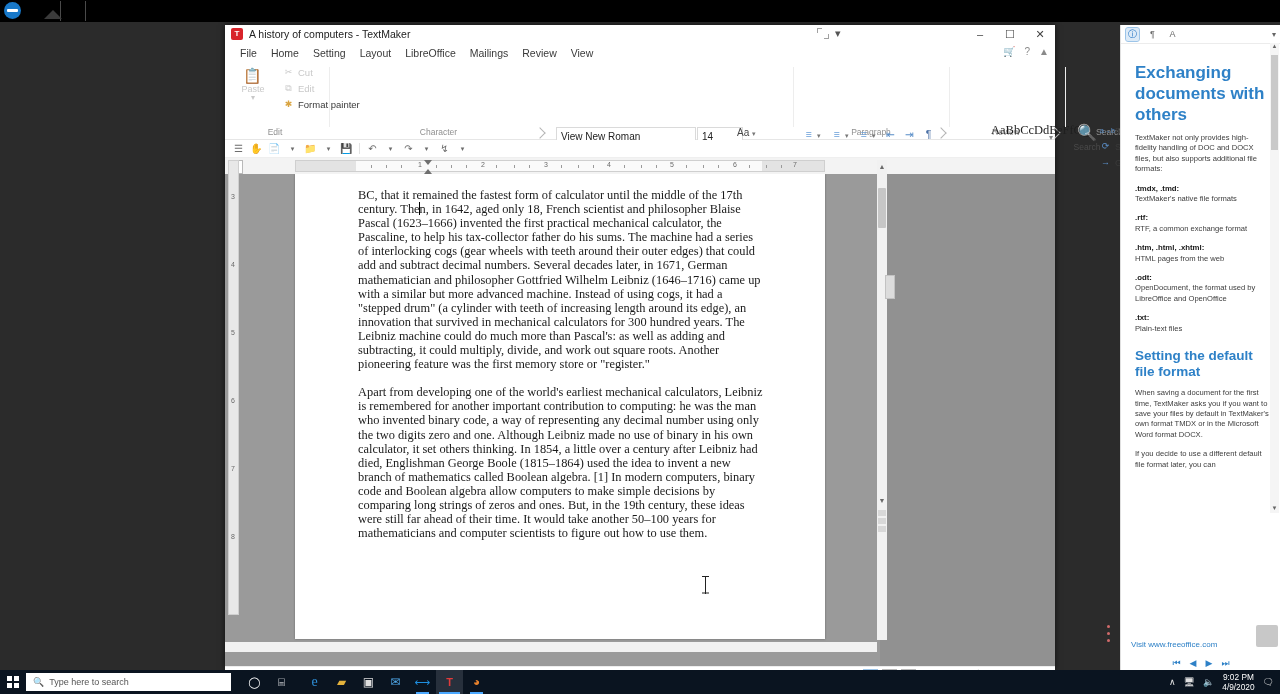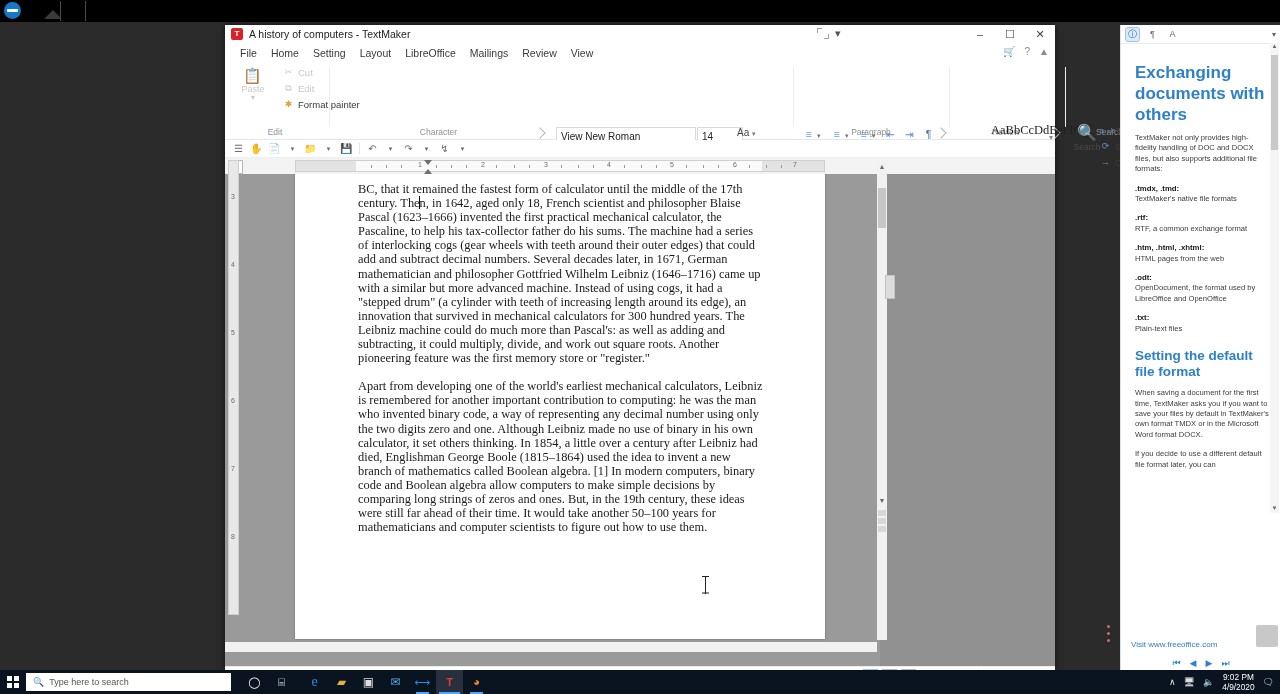--- a/index.html
+++ b/index.html
@@ -91,21 +91,21 @@
   .hruler .white{position:absolute;left:60px;top:0;right:62px;bottom:0;background:#fafafa;}
   .tickmark{position:absolute;top:4px;width:1px;height:3px;background:#9a9a9a;}
   .numlab{position:absolute;top:0px;font-size:7px;color:#6a6a6a;}
   .indent-top{position:absolute;left:128px;top:-1px;width:0;height:0;border-left:4px solid transparent;border-right:4px solid transparent;border-top:5px solid #6f6f6f;}
   .indent-bot{position:absolute;left:128px;top:8px;width:0;height:0;border-left:4px solid transparent;border-right:4px solid transparent;border-bottom:5px solid #6f6f6f;}
 
   
   .workarea{position:relative;height:492px;background:#919191;}
   .docpane{position:absolute;left:0;top:0;width:655px;height:492px;background:#9a9a9a;overflow:hidden;}
   .page{position:absolute;left:70px;top:0;width:530px;height:465px;background:#fff;box-shadow:0 0 2px rgba(0,0,0,.35);}
-  .ptext{position:absolute;left:63px;top:8px;width:405px;font-family:"Liberation Serif",serif;
+  .ptext{position:absolute;left:63px;top:14px;width:405px;font-family:"Liberation Serif",serif;
          font-size:12.4px;line-height:14.1px;color:#1a1a1a;text-align:left;}
   .ptext p{margin:0 0 14px 0;}
   .caret{position:absolute;left:61px;top:14px;width:1px;height:13px;background:#000;}
   .ibeam{position:absolute;left:702px;top:576px;width:7px;height:18px;}
   .ibeam:before{content:"";position:absolute;left:3px;top:0;width:1.4px;height:18px;background:#222;}
   .ibeam:after{content:"";position:absolute;left:0;top:0;width:7px;height:1.4px;background:#222;box-shadow:0 16.5px 0 #222;}
   .vnum{position:absolute;left:2px;font-size:7px;color:#6a6a6a;}
   .vthumb{position:absolute;left:1px;top:12px;width:8px;height:40px;background:#c6c6c6;border-radius:1px;}
   .sarrow{position:absolute;left:1px;width:8px;height:9px;font-size:7px;color:#6a6a6a;text-align:center;line-height:9px;}
 

